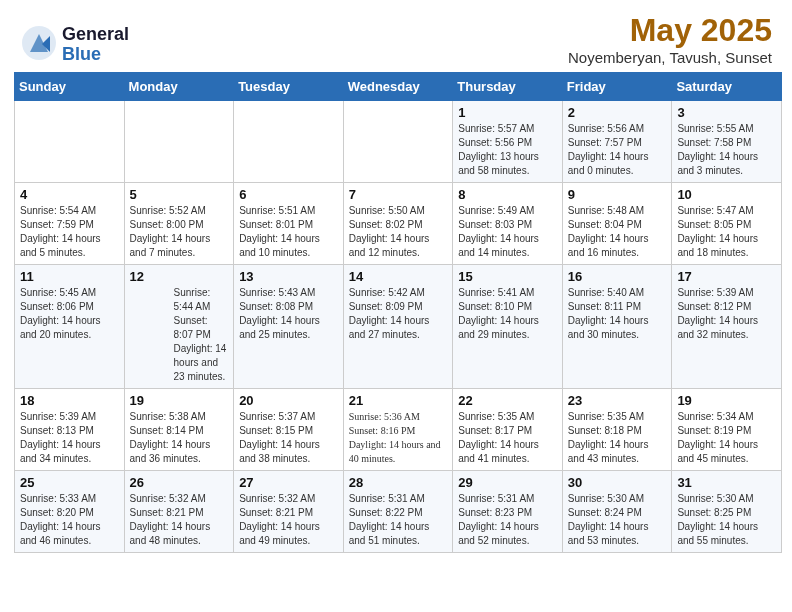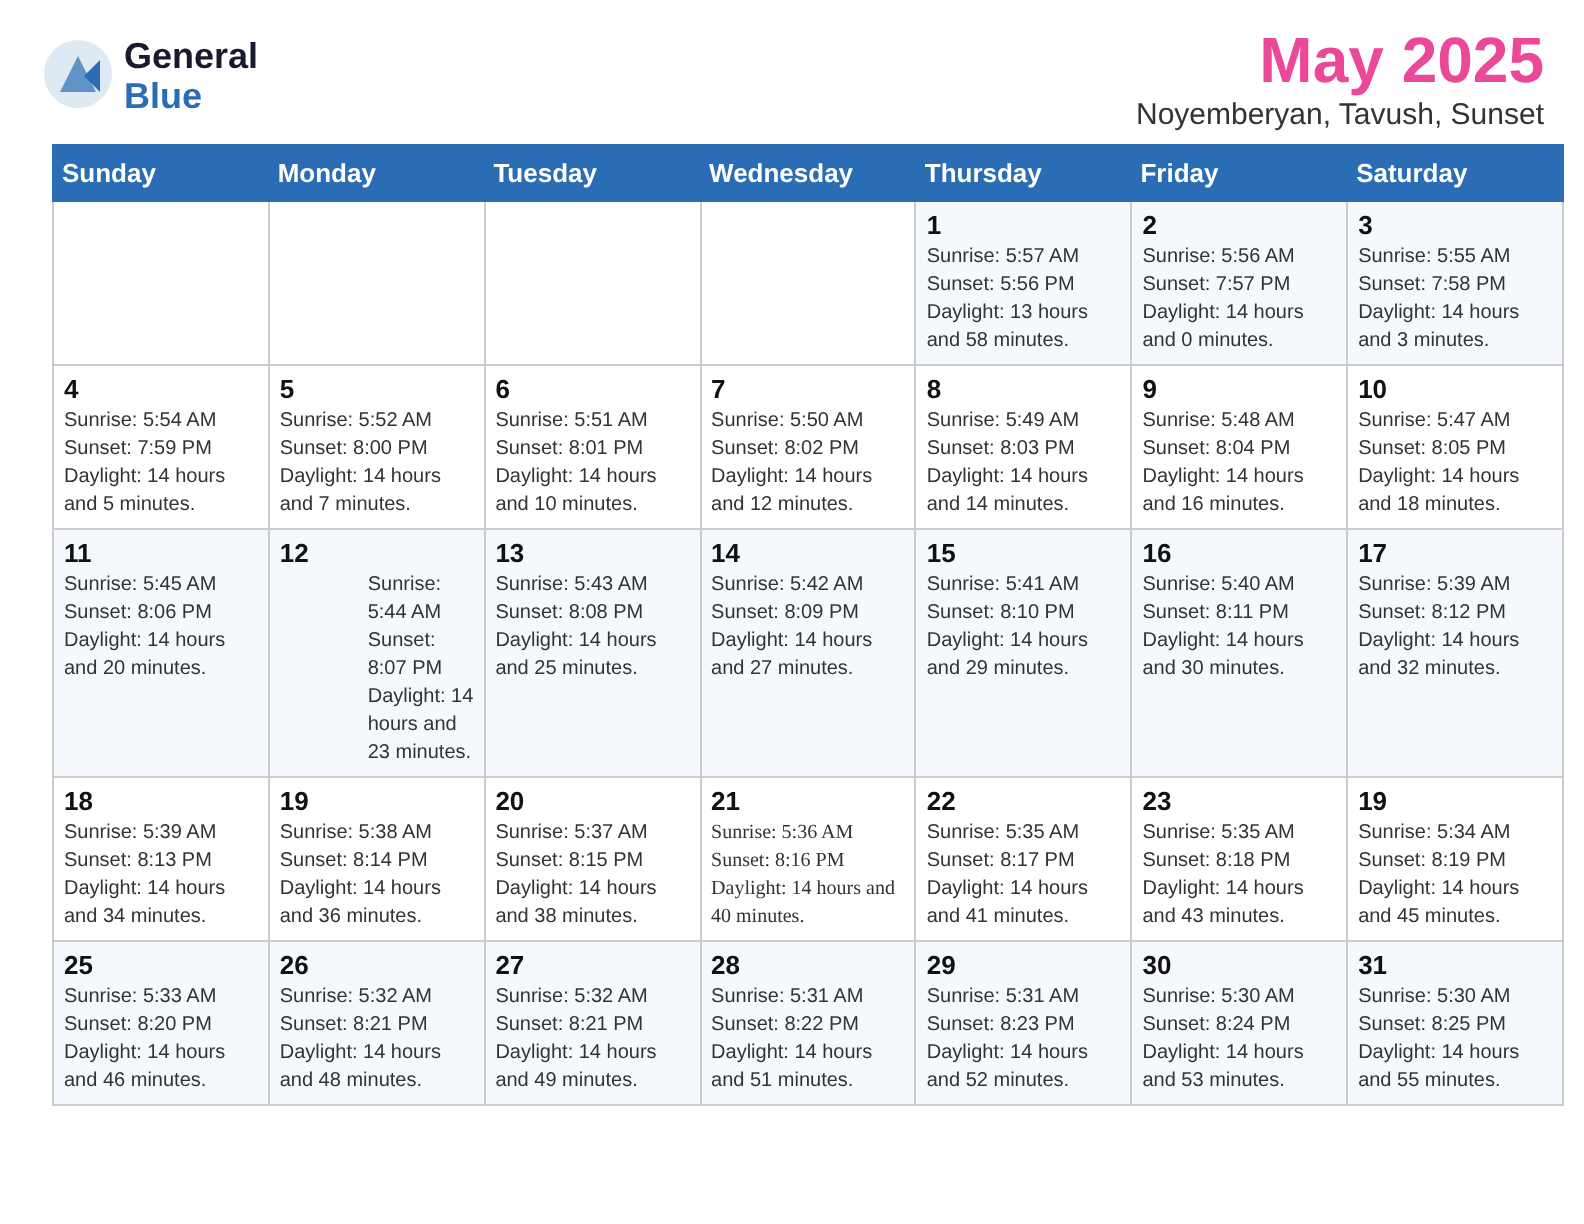--- a/index.html
+++ b/index.html
@@ -5,21 +5,21 @@
     * { box-sizing: border-box; margin: 0; padding: 0; }
     body {
       font-family: Arial, sans-serif;
       background: #fff;
       width: 792px;
       min-height: 612px;
     }
     .header {
       display: flex;
       justify-content: space-between;
-      align-items: center;
+      align-items: flex-end;
       padding: 12px 20px 6px 20px;
       gap: 37px;
     }
     .logo {
       display: flex;
       align-items: center;
     }
     .logo-text {
       display: flex;
       flex-direction: column;
@@ -34,28 +34,28 @@
       font-size: 18px;
       font-weight: bold;
       color: #2a6db5;
     }
     .title-block {
       text-align: right;
     }
     .main-title {
       font-size: 32px;
       font-weight: bold;
-      color: #ec4899;
+      color: #a16207;
     }
     .subtitle {
       font-size: 15px;
       color: #333;
     }
     .calendar-wrapper {
-      padding: 0 10px 10px 26px;
+      padding: 0 10px 10px 14px;
     }
     table {
       width: 100%;
       border-collapse: collapse;
     }
     thead th {
       background: #2a6db5;
       color: #fff;
       font-size: 13px;
       font-weight: bold;

